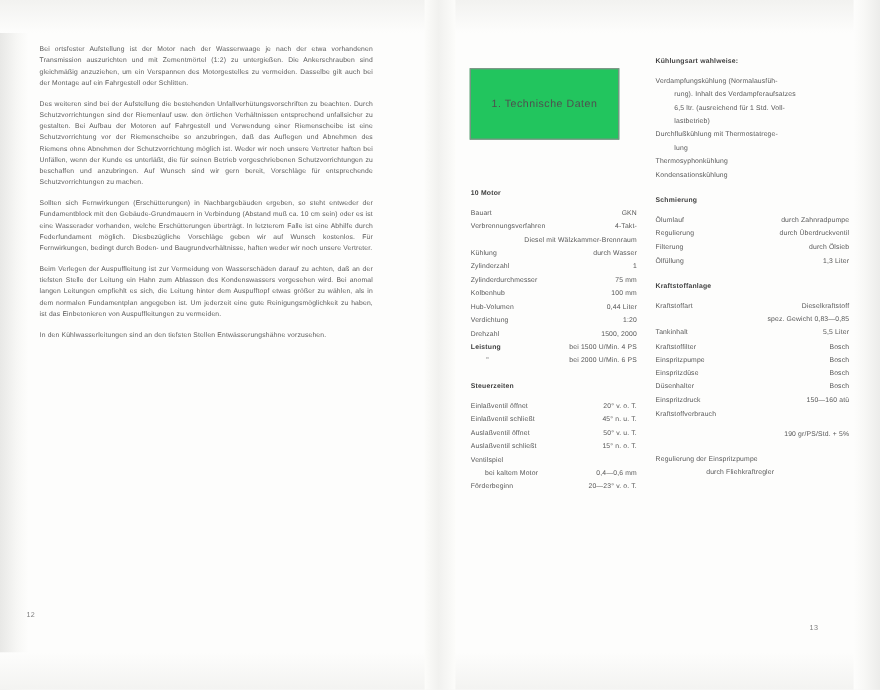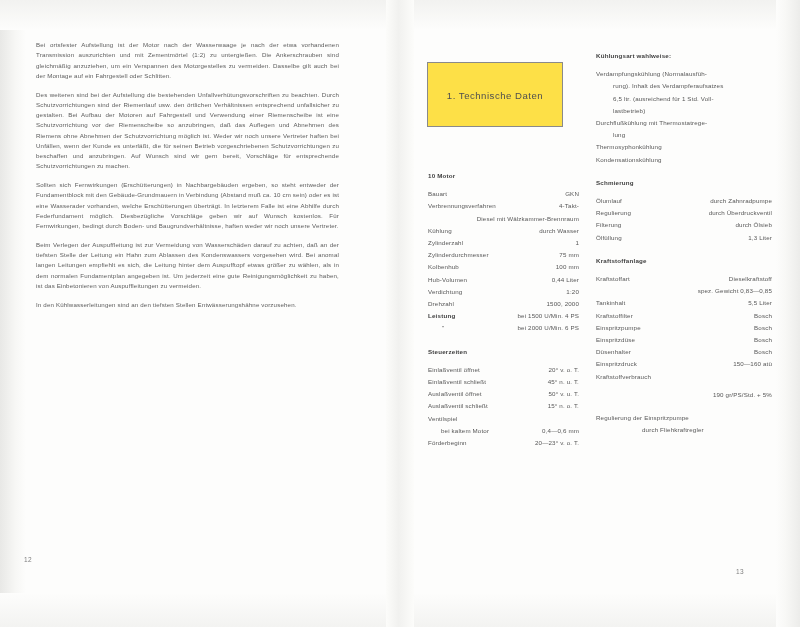--- a/index.html
+++ b/index.html
@@ -101,21 +101,21 @@
   #folio-right { left: 336px; top: 568px; }
 
   
   #title-box {
     position: absolute;
     left: 27px;
     top: 62px;
     width: 134px;
     height: 63px;
     border: 1px solid #8a8a8a;
-    background: #fde047;
+    background: #22c55e;
   }
   #title-box span {
     position: absolute;
     left: 0; right: 0;
     top: 50%;
     transform: translateY(-50%);
     text-align: center;
     font-size: 9.6px;
     letter-spacing: 0.5px;
     color: #4f4f4f;

